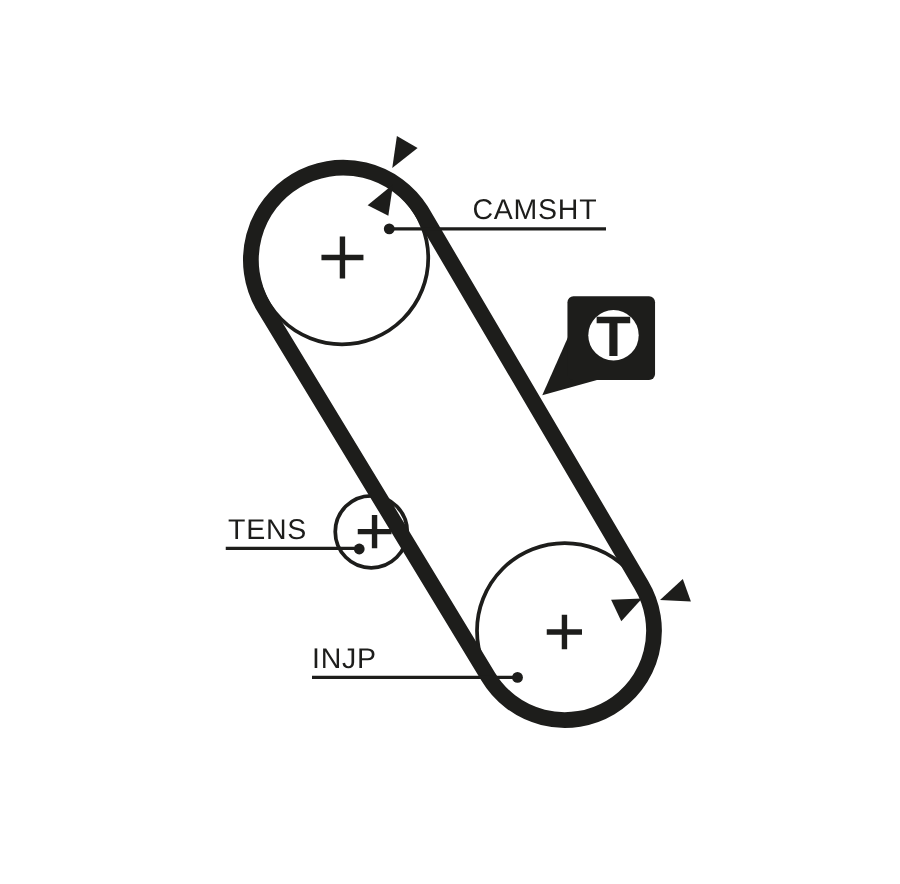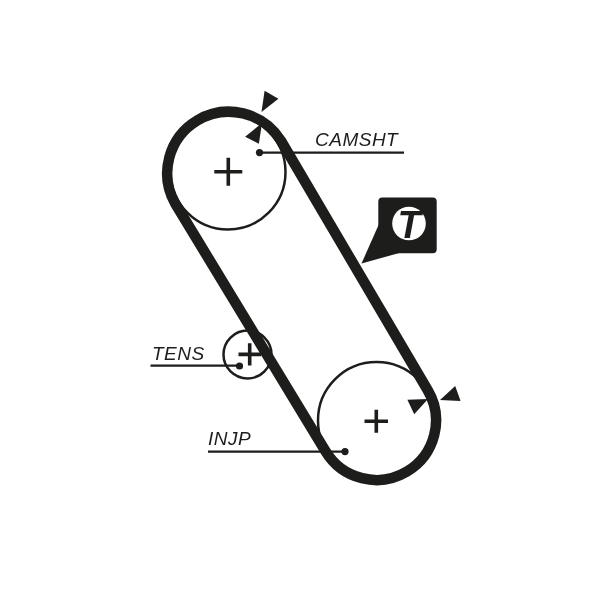--- a/index.html
+++ b/index.html
@@ -7,21 +7,20 @@
     padding: 0;
     background: #ffffff;
   }
   .canvas {
     position: relative;
     width: 600px;
     height: 589px;
     background: #ffffff;
     overflow: hidden;
     font-family: "Liberation Sans", sans-serif;
-    font-style: italic;
   }
   svg { display: block; }
   .pulley {
     fill: none;
     stroke: #1d1d1b;
     stroke-width: 2.5;
   }
   .belt {
     fill: none;
     stroke: #1d1d1b;

